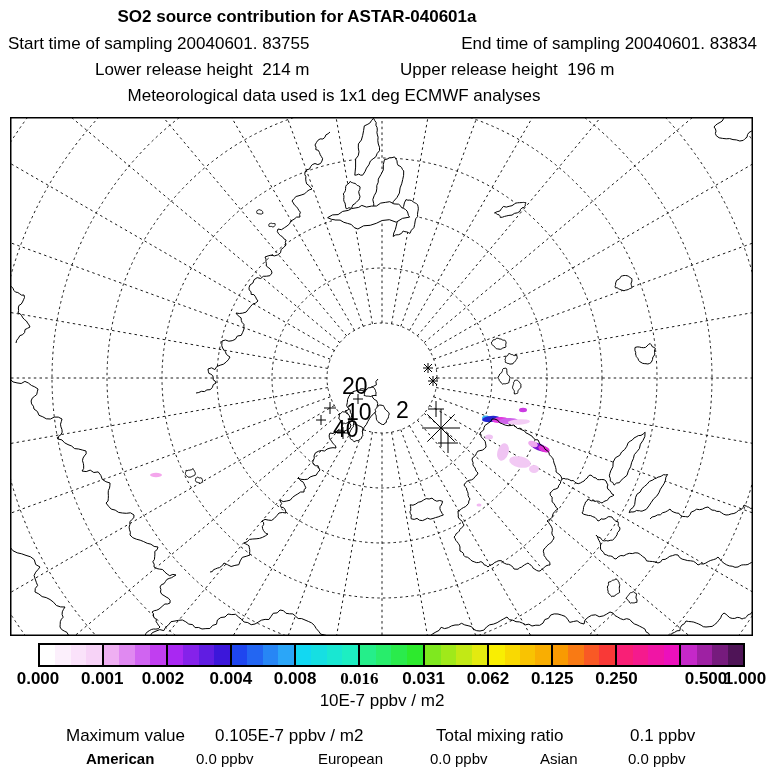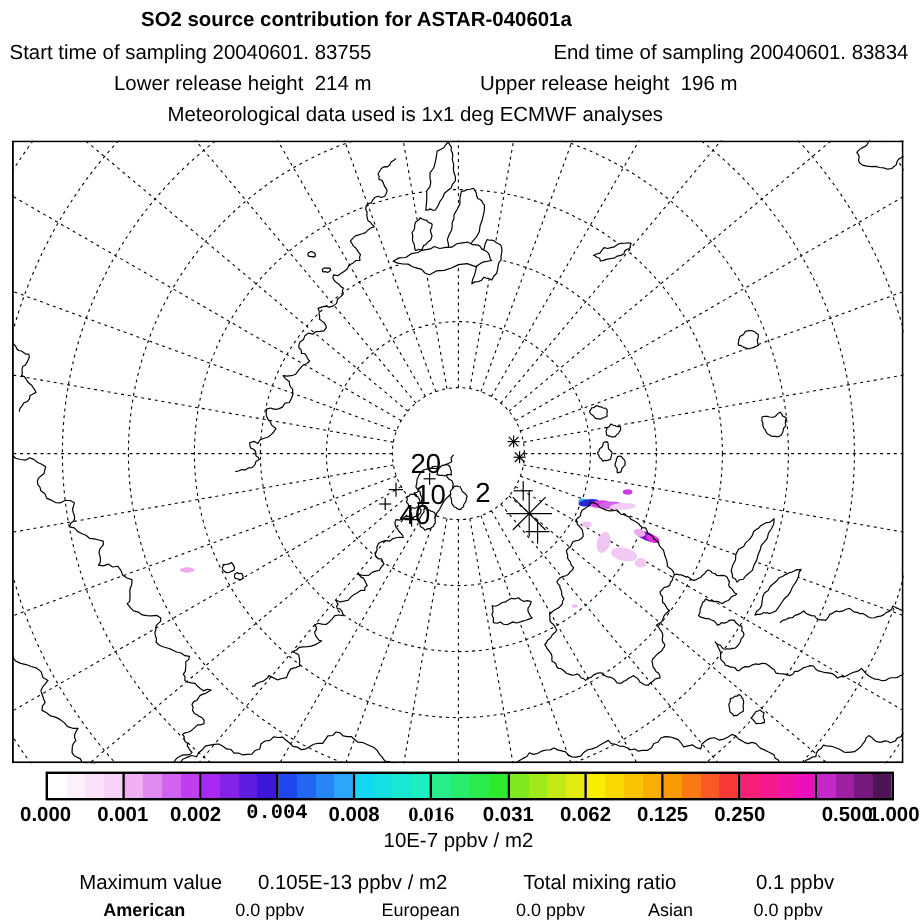--- a/index.html
+++ b/index.html
@@ -3,21 +3,21 @@
 <meta charset="utf-8">
 <style>
   html,body{margin:0;padding:0;background:#fff;}
   body{width:768px;height:768px;position:relative;overflow:hidden;
        font-family:"Liberation Sans",sans-serif;color:#000;}
   .abs{position:absolute;white-space:pre;}
   .hdr{font-size:17px;line-height:20px;}
   .title{font-weight:bold;left:0;top:7px;width:594px;text-align:center;}
   .l2a{left:8px;top:34px;} .l2b{right:11px;top:34px;}
   .l3a{left:95px;top:60px;} .l3b{left:400px;top:60px;text-align:right;}
-  .l4{left:0;top:86px;width:668px;text-align:center;margin-left:12px;}
+  .l4{left:0;top:86px;width:668px;text-align:center;}
   #map-frame{position:absolute;left:10px;top:117px;width:743px;height:519px;}
   #colorbar{position:absolute;left:38px;top:643px;width:707px;height:24px;
             border:2px solid #000;box-sizing:border-box;display:flex;}
   #colorbar .seg{flex:1 1 0;border-left:2px solid #000;}
   #colorbar .seg:first-child{border-left:none;}
   #cb-ticks{position:absolute;left:0;top:669px;width:699px;height:20px;}
   #cb-ticks span{position:absolute;transform:translateX(-50%);
                  font-weight:bold;font-size:17px;}
   .units{left:0;top:691px;width:764px;text-align:center;font-size:17px;}
   .f1{top:726px;font-size:17px;}
@@ -204,34 +204,34 @@
     <div class="seg" style="background: linear-gradient(to right, rgb(127, 232, 31) 0px, rgb(127, 232, 31) 25%, rgb(160, 233, 26) 25%, rgb(160, 233, 26) 50%, rgb(194, 233, 21) 50%, rgb(194, 233, 21) 75%, rgb(227, 234, 16) 75%, rgb(227, 234, 16) 100%);"></div>
     <div class="seg" style="background: linear-gradient(to right, rgb(249, 238, 2) 0px, rgb(249, 238, 2) 25%, rgb(249, 217, 2) 25%, rgb(249, 217, 2) 50%, rgb(249, 195, 2) 50%, rgb(249, 195, 2) 75%, rgb(249, 174, 2) 75%, rgb(249, 174, 2) 100%);"></div>
     <div class="seg" style="background: linear-gradient(to right, rgb(249, 154, 2) 0px, rgb(249, 154, 2) 25%, rgb(249, 122, 20) 25%, rgb(249, 122, 20) 50%, rgb(249, 89, 37) 50%, rgb(249, 89, 37) 75%, rgb(249, 57, 55) 75%, rgb(249, 57, 55) 100%);"></div>
     <div class="seg" style="background: linear-gradient(to right, rgb(249, 31, 118) 0px, rgb(249, 31, 118) 25%, rgb(245, 26, 141) 25%, rgb(245, 26, 141) 50%, rgb(240, 21, 165) 50%, rgb(240, 21, 165) 75%, rgb(236, 16, 188) 75%, rgb(236, 16, 188) 100%);"></div>
     <div class="seg" style="background: linear-gradient(to right, rgb(197, 40, 201) 0px, rgb(197, 40, 201) 25%, rgb(158, 33, 163) 25%, rgb(158, 33, 163) 50%, rgb(118, 27, 125) 50%, rgb(118, 27, 125) 75%, rgb(79, 20, 87) 75%, rgb(79, 20, 87) 100%);"></div>
   </div>
 <div id="cb-ticks">
     <span style="left: 38px;">0.000</span>
     <span style="left: 102.273px;">0.001</span>
     <span style="left: 163px;">0.002</span>
-    <span style="left: 230.818px; font-family: Liberation Mono, monospace;">0.004</span>
+    <span style="left: 230.818px;">0.004</span>
     <span style="left: 295.091px;">0.008</span>
     <span style="left: 359.364px; font-family: Liberation Serif, serif;">0.016</span>
     <span style="left: 423.636px;">0.031</span>
     <span style="left: 487.909px;">0.062</span>
     <span style="left: 552.182px;">0.125</span>
     <span style="left: 616.455px;">0.250</span>
     <span style="left: 706px;">0.500</span>
     <span style="left: 745px;">1.000</span>
   </div>
 <div class="abs units">10E-7 ppbv / m2</div>
 
 <div class="abs f1 fx1">Maximum value</div>
-<div class="abs f1 fx2">0.105E-13 ppbv / m2</div>
+<div class="abs f1 fx2">0.105E-7 ppbv / m2</div>
 <div class="abs f1 fx3">Total mixing ratio</div>
 <div class="abs f1 fx4">0.1 ppbv</div>
 
 <div class="abs f2 sx1">American</div>
 <div class="abs f2 sx2">0.0 ppbv</div>
 <div class="abs f2 sx3">European</div>
 <div class="abs f2 sx4">0.0 ppbv</div>
 <div class="abs f2 sx5">Asian</div>
 <div class="abs f2 sx6">0.0 ppbv</div>
 

